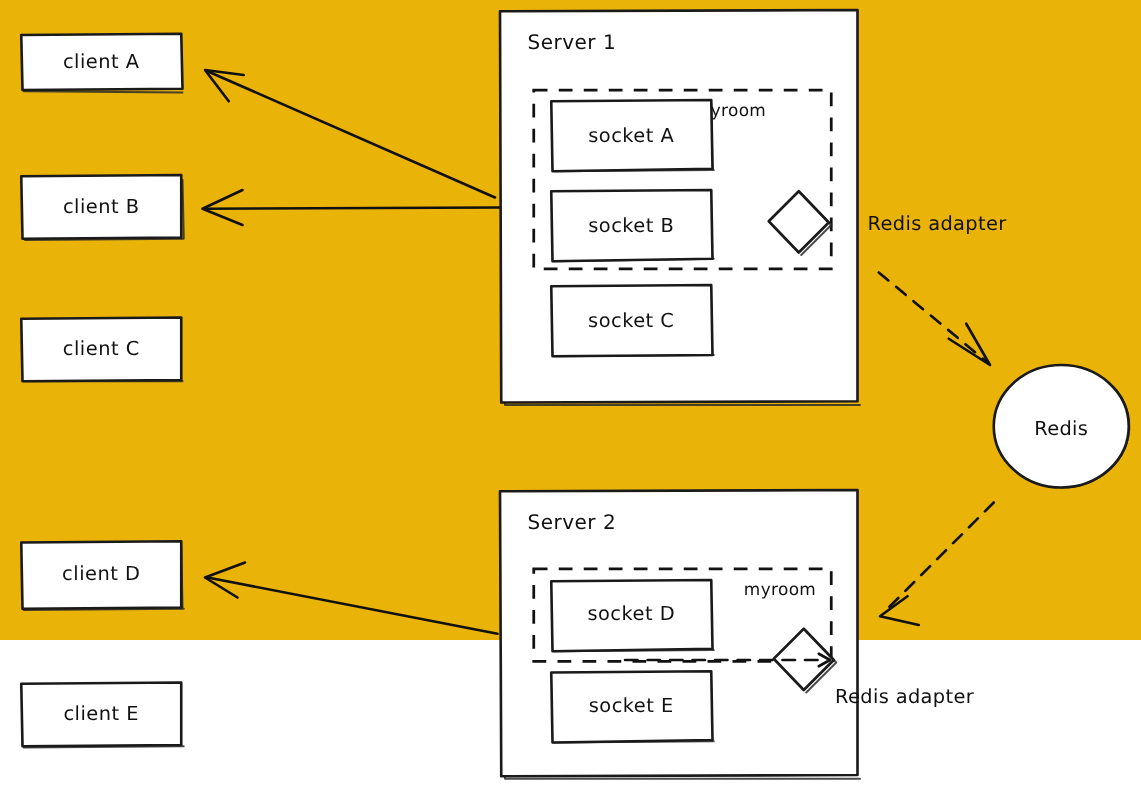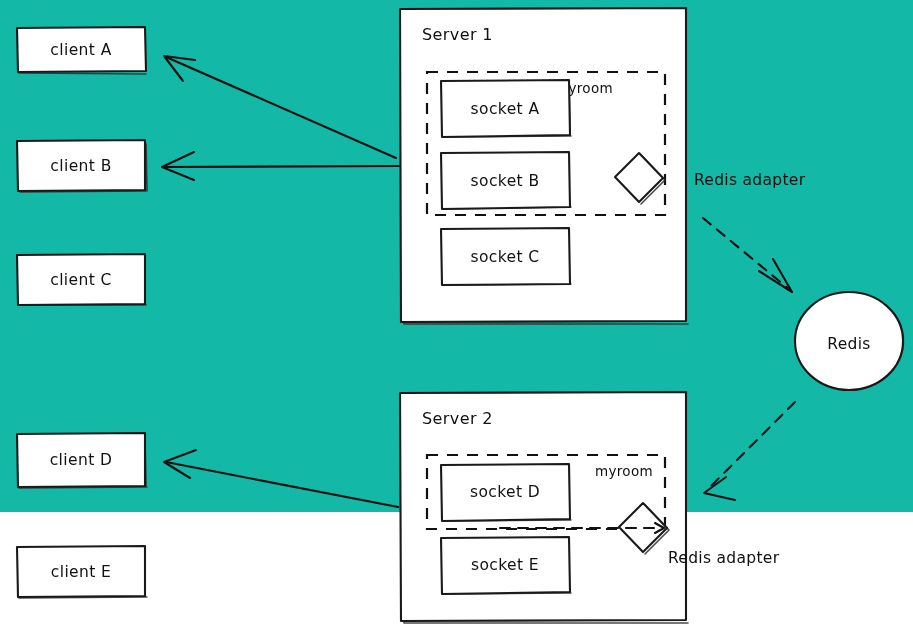--- a/index.html
+++ b/index.html
@@ -1,18 +1,18 @@
 <!DOCTYPE html>
 <html><head>
 <meta charset="utf-8">
 <style>
   html,body{margin:0;padding:0;background:#ffffff;}
   body{width:913px;height:629px;overflow:hidden;
        font-family:"DejaVu Sans",sans-serif;}
-  #canvas{position:relative;width:913px;height:512px;background:#14b8a6;}
+  #canvas{position:relative;width:913px;height:512px;background:#eab308;}
   svg#scene{position:absolute;left:0;top:0;width:913px;height:629px;}
   .shape{fill:#ffffff;stroke:#1a1a1a;stroke-width:2.1;
          stroke-linecap:round;stroke-linejoin:round;}
   .shape-shadow{fill:none;stroke:#2b2b2b;stroke-width:1.6;
          stroke-linecap:round;stroke-linejoin:round;opacity:.85;}
   .dashed{fill:none;stroke:#111;stroke-width:2.2;
           stroke-dasharray:11 9;stroke-linecap:butt;}
   .conn{fill:none;stroke:#111;stroke-width:2.1;stroke-linecap:round;}
   .conn-dashed{fill:none;stroke:#111;stroke-width:2.1;
                stroke-dasharray:10 8;stroke-linecap:round;}

